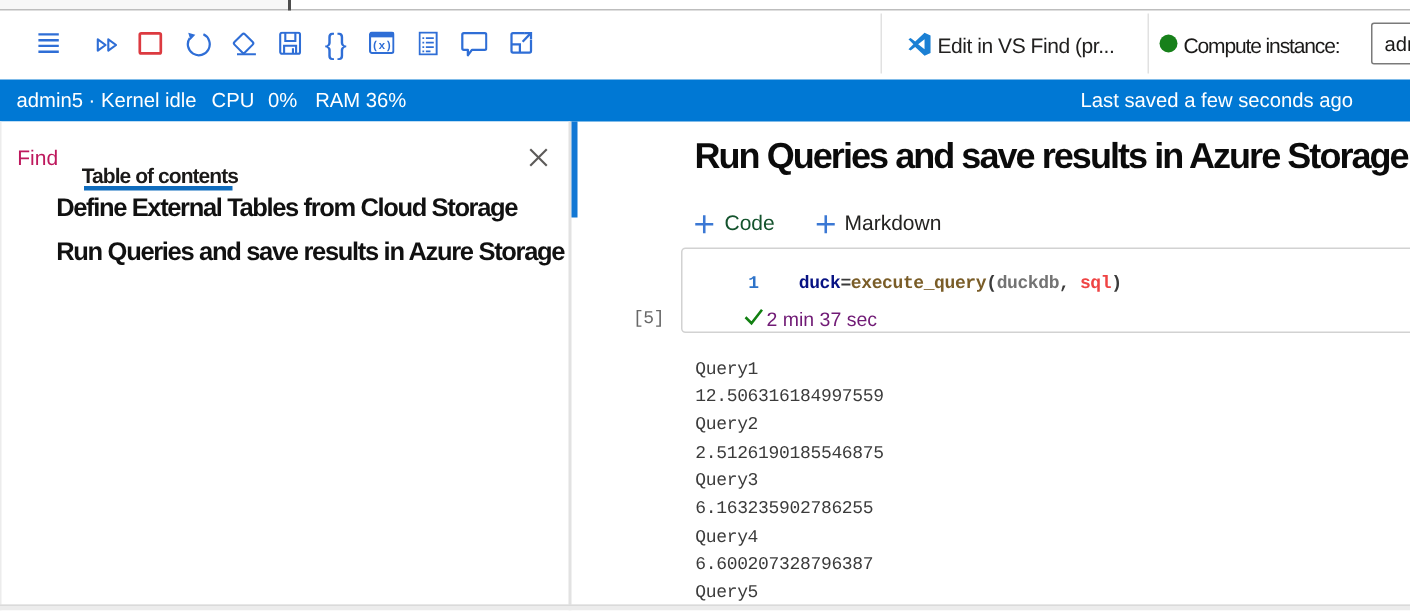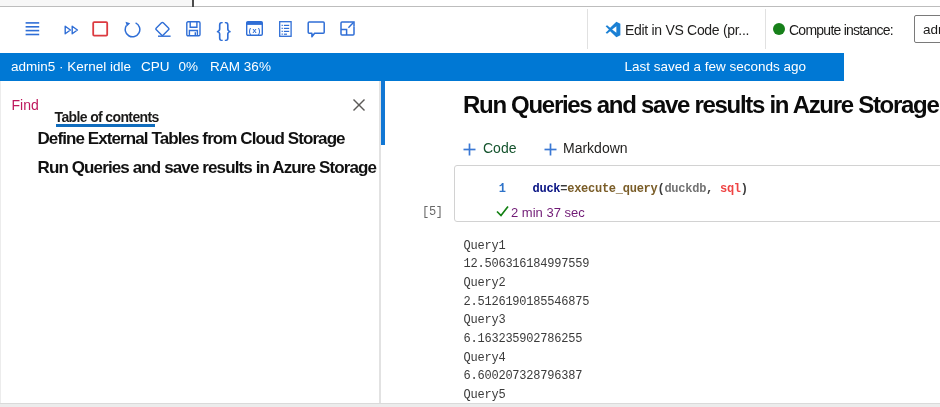--- a/index.html
+++ b/index.html
@@ -94,28 +94,28 @@
       <path d="M9.6 1 H14 V5.4"></path>
     </g>
   </svg>
 
 <div class="abs" style="left:587px;top:9px;width:1px;height:40px;background:#e1e1e1"></div>
 <div class="abs" style="left:765px;top:9px;width:1px;height:40px;background:#e1e1e1"></div>
 
 <svg class="abs" style="left:605px;top:20.5px" width="16" height="17" viewBox="0 0 100 100">
     <path fill="#1b80d4" fill-rule="evenodd" d="M71 2 L96 13.5 V86.5 L71 98 L32 61 L13 76 L4 71 L24.5 50 L4 29 L13 24 L32 39 Z M71 29 L44.5 50 L71 71 Z"></path>
   </svg>
-<div class="abs" style="left:625px;top:21.5px;font-size:14px;color:#222120;line-height:16px;letter-spacing:-0.3px">Edit in VS Code (pr...</div>
+<div class="abs" style="left:625px;top:21.5px;font-size:14px;color:#222120;line-height:16px;letter-spacing:-0.3px">Edit in VS Find (pr...</div>
 
 <div class="abs" style="left:773px;top:22.5px;width:12px;height:12px;border-radius:50%;background:#17801a"></div>
 <div class="abs" style="left:789px;top:21.5px;font-size:14px;font-weight:normal;color:#1b1a19;line-height:16px;letter-spacing:-0.75px">Compute instance:</div>
 <div class="abs" style="left:914px;top:15px;width:60px;height:28px;border:1px solid #7a7a7a;border-radius:2px"></div>
 <div class="abs" style="left:923px;top:22px;font-size:13.5px;color:#1b1a19">admi</div>
 
-<div class="abs" style="left:0;top:53px;width:844px;height:28px;background:#0078d4;color:#fff;font-size:13.5px">
+<div class="abs" style="left:0;top:53px;width:940px;height:28px;background:#0078d4;color:#fff;font-size:13.5px">
   <div class="abs" style="left:11px;top:6px;line-height:16px">admin5 · Kernel idle<span style="display:inline-block;width:10px"></span>CPU<span style="display:inline-block;width:9px"></span>0%<span style="display:inline-block;width:12px"></span>RAM 36%</div>
   <div class="abs" style="right:38px;top:6px;line-height:16px">Last saved a few seconds ago</div>
 </div>
 
 <div class="abs" style="left:0;top:81px;width:380px;height:326px;background:#fff;border-left:1px solid #ececec"></div>
 <div class="abs" style="left:379.2px;top:81px;width:1.6px;height:326px;background:#e2e2e2"></div>
 <div class="abs" style="left:380.8px;top:81px;width:4.6px;height:64px;background:#1177d4"></div>
 
 <div class="abs" style="left:11.5px;top:97px;font-size:14px;color:#be185d;line-height:16px">Find</div>
 <div class="abs" id="toctab" style="left:54.5px;top:109px;font-size:14px;font-weight:bold;color:#1b1a19;line-height:16px;letter-spacing:-0.63px">Table of contents</div>

